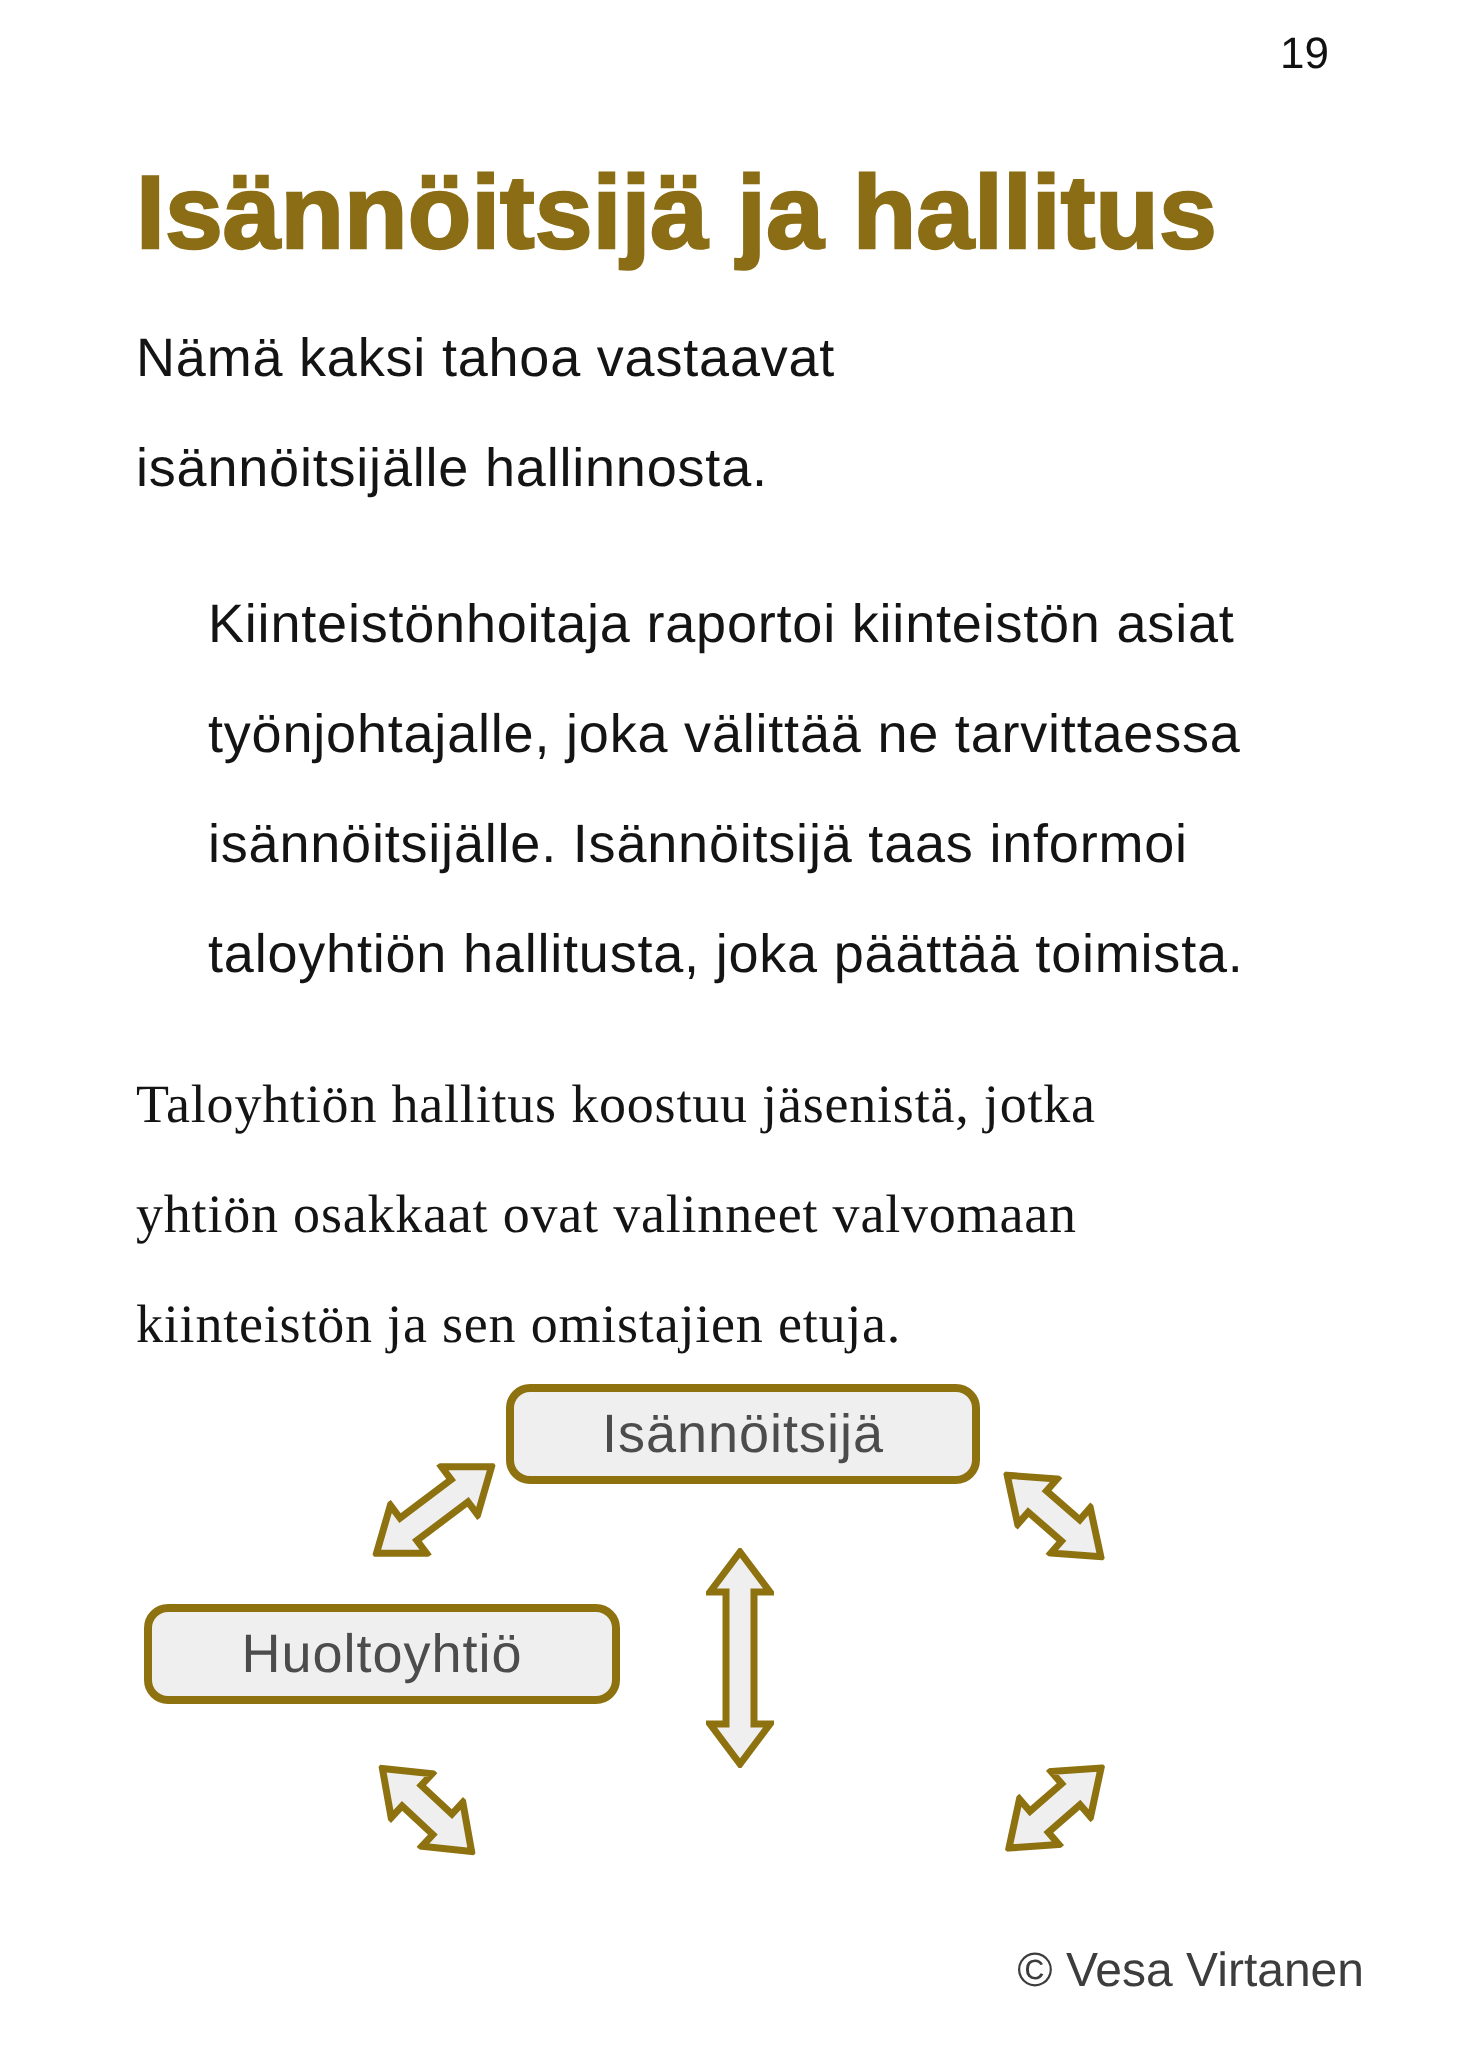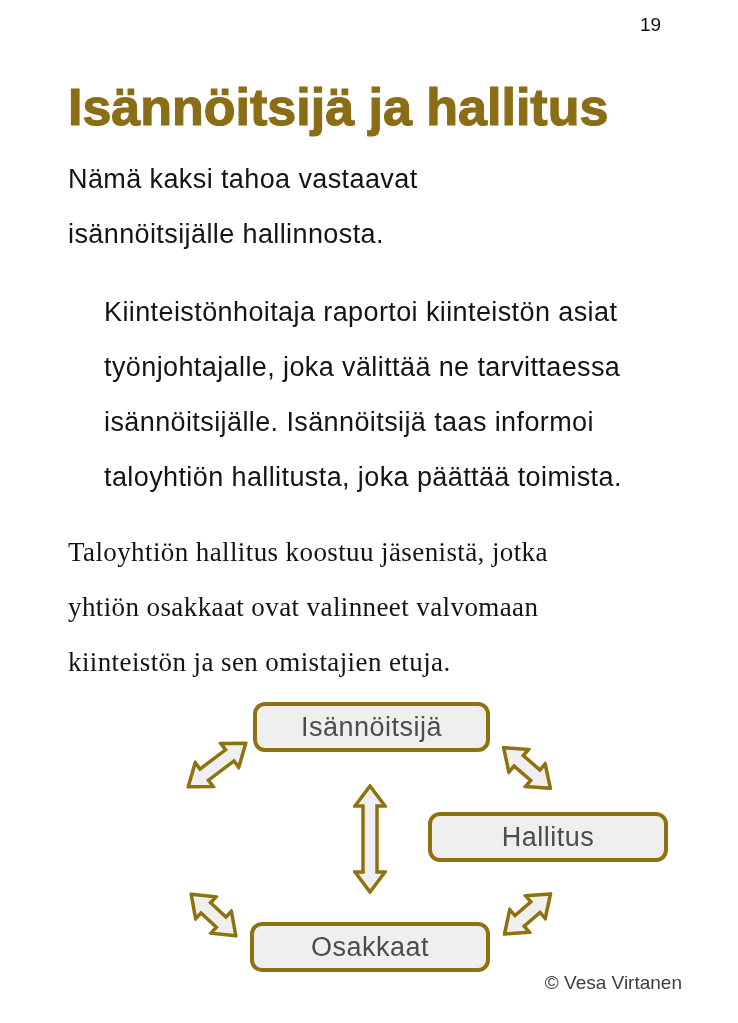--- a/index.html
+++ b/index.html
@@ -5,42 +5,42 @@
   html, body { margin: 0; padding: 0; }
   body {
     width: 738px; height: 1023px;
     background: #ffffff;
     position: relative;
     font-family: "Liberation Sans", sans-serif;
     overflow: hidden;
   }
   .page-number {
     position: absolute; top: 14px; left: 640px;
-    font-size: 19px; color: #111111;
+    font-size: 22px; color: #111111;
   }
   .page-title {
     position: absolute; top: 42px; left: 68px;
     font-size: 52px; font-weight: bold;
     color: #8A6D15;
     letter-spacing: 0px;
     -webkit-text-stroke: 1.2px #8A6D15;
     white-space: nowrap;
   }
   .para {
     position: absolute; left: 68px; width: 630px;
     font-size: 27px; line-height: 55px;
     color: #141414;
     letter-spacing: 0.4px;
     white-space: pre-line;
   }
   #para-1 { top: 125px; }
   #para-2 { top: 258px; margin-left: 36px; }
   #para-3 { top: 498px; font-family: Liberation Serif, serif; }
 
-  .diagram { position: absolute; left: 0; top: 0; width: 738px; height: 786px; margin-top: 10px; }
+  .diagram { position: absolute; left: 0; top: 0; width: 738px; height: 786px; }
   .node {
     position: absolute;
     background: #efefef;
     border: 4px solid #8E7210;
     border-radius: 12px;
     box-sizing: border-box;
     display: flex; align-items: center; justify-content: center;
     font-size: 27px; color: #4c4c4c;
     letter-spacing: 0.5px;
   }
@@ -53,21 +53,21 @@
   .arrow svg { display: block; width: 100%; height: 100%; }
   .arrow path { fill: #efefef; stroke: #8E7210; stroke-width: 3.5; stroke-linejoin: miter; }
   #arrow-hy-is { left: 179px; top: 738px; width: 76px;  transform: rotate(-37deg); }
   #arrow-is-ha { left: 494px; top: 741px; width: 66px;  transform: rotate(41deg); }
   #arrow-is-os { left: 315px; top: 812px; width: 110px; transform: rotate(90deg); }
   #arrow-hy-os { left: 181px; top: 888px; width: 65px;  transform: rotate(43deg); }
   #arrow-ha-os { left: 495px; top: 887px; width: 65px;  transform: rotate(-41deg); }
 
   .copyright {
     position: absolute; top: 972px; right: 56px;
-    font-size: 19px; color: #3d3d3d;
+    font-size: 24px; color: #3d3d3d;
   }
 </style>
 </head>
 <body>
 
 <div class="page-number">19</div>
 
 <h1 class="page-title">Isännöitsijä ja hallitus</h1>
 
 <p class="para" id="para-1">Nämä kaksi tahoa vastaavat
@@ -78,25 +78,22 @@
 taloyhtiön hallitusta, joka päättää toimista.</p>
 <p class="para" id="para-3">Taloyhtiön hallitus koostuu jäsenistä, jotka
 yhtiön osakkaat ovat valinneet valvomaan
 kiinteistön ja sen omistajien etuja.</p>
 
 <div class="diagram">
 
   <div class="node" id="node-isannoitsija">
     <span>Isännöitsijä</span>
   </div>
-  <div class="node" id="node-hallitus">
-    <span>Hallitus</span>
-  </div>
-  <div class="node" id="node-osakkaat">
-    <span>Osakkaat</span>
+  <div class="node" id="node-huoltoyhtio">
+    <span>Huoltoyhtiö</span>
   </div>
 
   <div class="arrow" id="arrow-hy-is">
     <svg viewBox="0 0 76 34" preserveAspectRatio="none">
       <path d="M2 17 L22 2 L22 10 L54 10 L54 2 L74 17 L54 32 L54 24 L22 24 L22 32 Z"></path>
     </svg>
   </div>
   <div class="arrow" id="arrow-is-ha">
     <svg viewBox="0 0 66 34" preserveAspectRatio="none">
       <path d="M2 17 L22 2 L22 10 L44 10 L44 2 L64 17 L44 32 L44 24 L22 24 L22 32 Z"></path>

